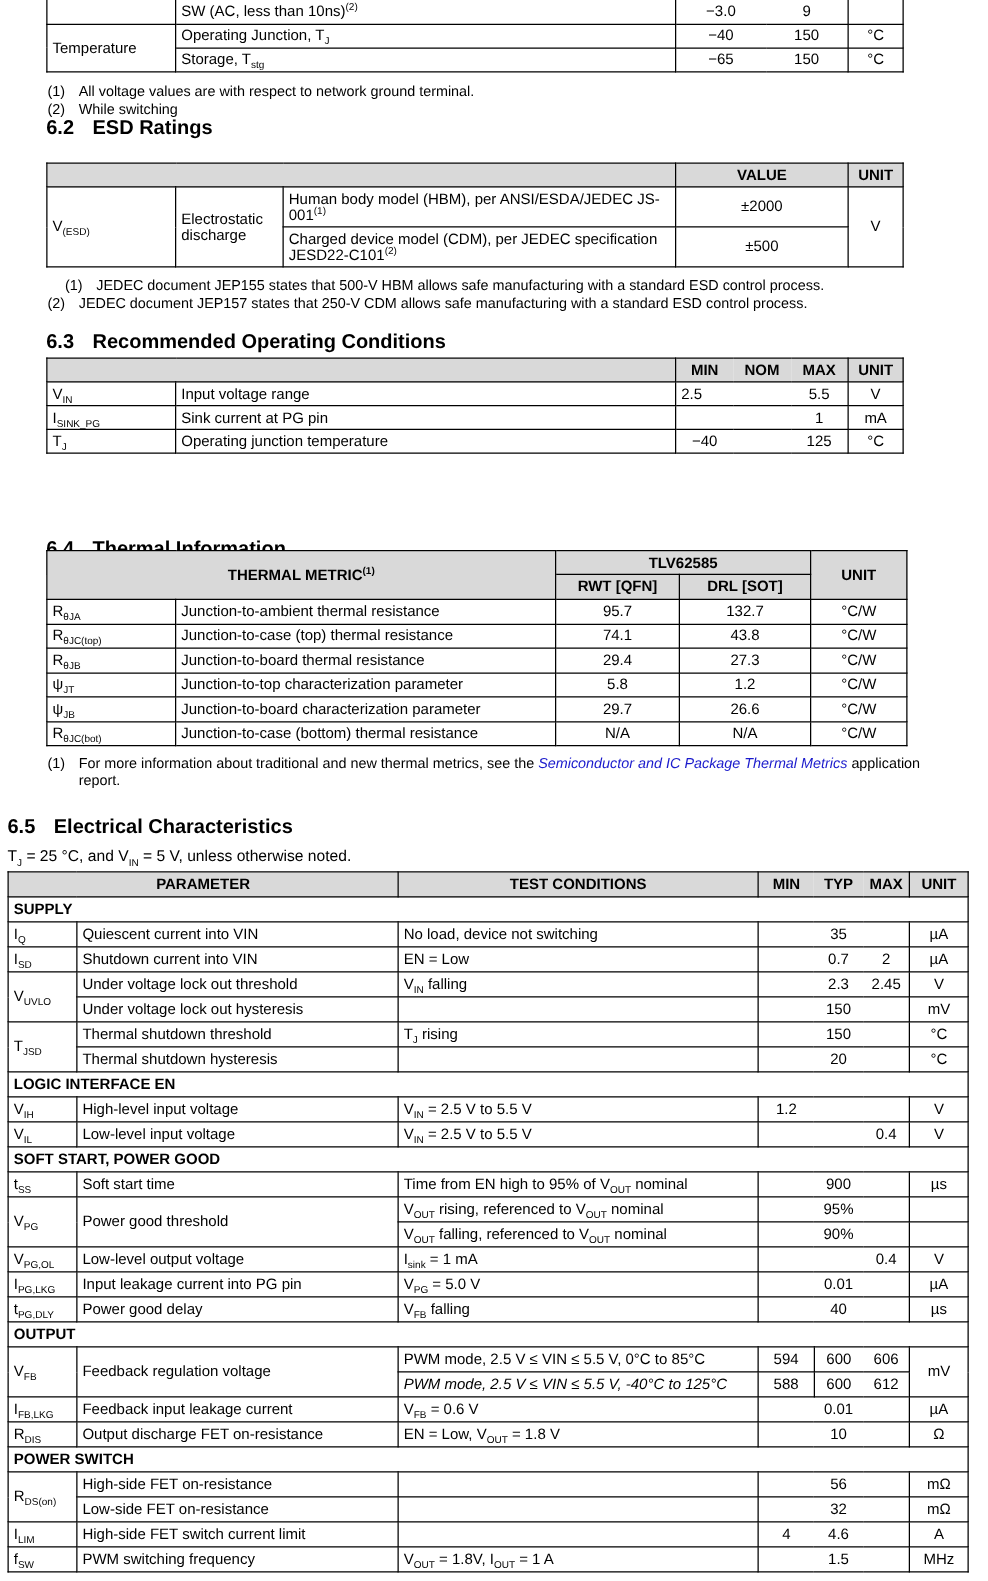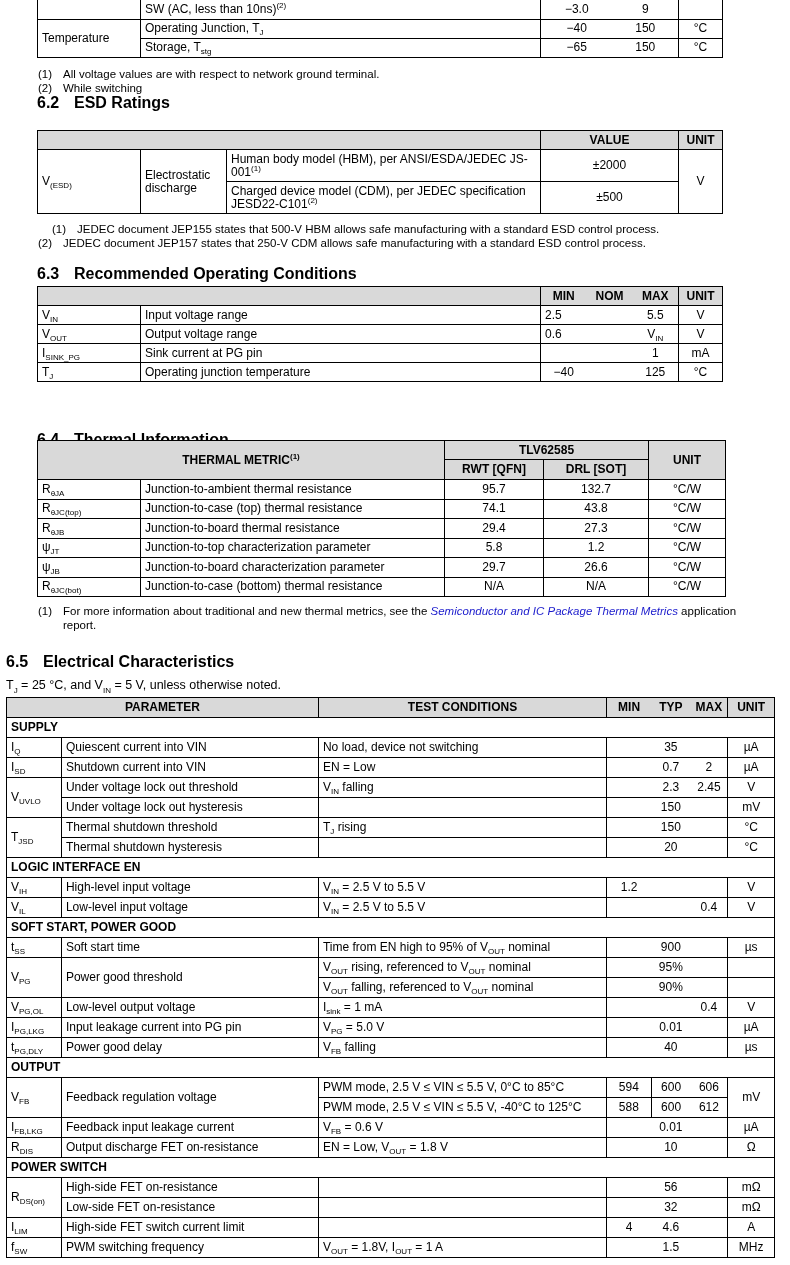--- a/index.html
+++ b/index.html
@@ -113,28 +113,20 @@
   </tr>
   <tr style="height:19px">
     <td><span>V</span><sub>IN</sub></td>
     <td>Input voltage range</td>
     <td class="l nob-r">2.5</td>
     <td class="c nob-r nob-l"></td>
     <td class="c nob-l">5.5</td>
     <td class="c">V</td>
   </tr>
   <tr style="height:19px">
-    <td><span>V</span><sub>OUT</sub></td>
-    <td>Output voltage range</td>
-    <td class="l nob-r">0.6</td>
-    <td class="c nob-r nob-l"></td>
-    <td class="c nob-l"><span>V</span><sub>IN</sub></td>
-    <td class="c">V</td>
-  </tr>
-  <tr style="height:19px">
     <td><span>I</span><sub>SINK_PG</sub></td>
     <td>Sink current at PG pin</td>
     <td class="l nob-r"></td>
     <td class="c nob-r nob-l"></td>
     <td class="c nob-l">1</td>
     <td class="c">mA</td>
   </tr>
   <tr style="height:19px">
     <td><span>T</span><sub>J</sub></td>
     <td>Operating junction temperature</td>
@@ -395,21 +387,21 @@
   <tr style="height:20px">
     <td rowspan="2"><span>V</span><sub>FB</sub></td>
     <td rowspan="2">Feedback regulation voltage</td>
     <td style="white-space:nowrap;">PWM mode, 2.5 V ≤ VIN ≤ 5.5 V, 0°C to 85°C</td>
     <td class="c">594</td>
     <td class="c nob-r">600</td>
     <td class="c nob-l">606</td>
     <td rowspan="2" class="c">mV</td>
   </tr>
   <tr style="height:20px">
-    <td style="white-space:nowrap;">PWM mode, 2.5 V ≤ VIN ≤ 5.5 V, -40°C to 125°C</td>
+    <td style="white-space:nowrap;font-style:italic;">PWM mode, 2.5 V ≤ VIN ≤ 5.5 V, -40°C to 125°C</td>
     <td class="c">588</td>
     <td class="c nob-r">600</td>
     <td class="c nob-l">612</td>
   </tr>
   <tr style="height:20px">
     <td><span>I</span><sub>FB,LKG</sub></td>
     <td>Feedback input leakage current</td>
     <td><span>V</span><sub>FB</sub><span> = 0.6 V</span></td>
     <td class="c nob-r"></td>
     <td class="c nob-r nob-l">0.01</td>

